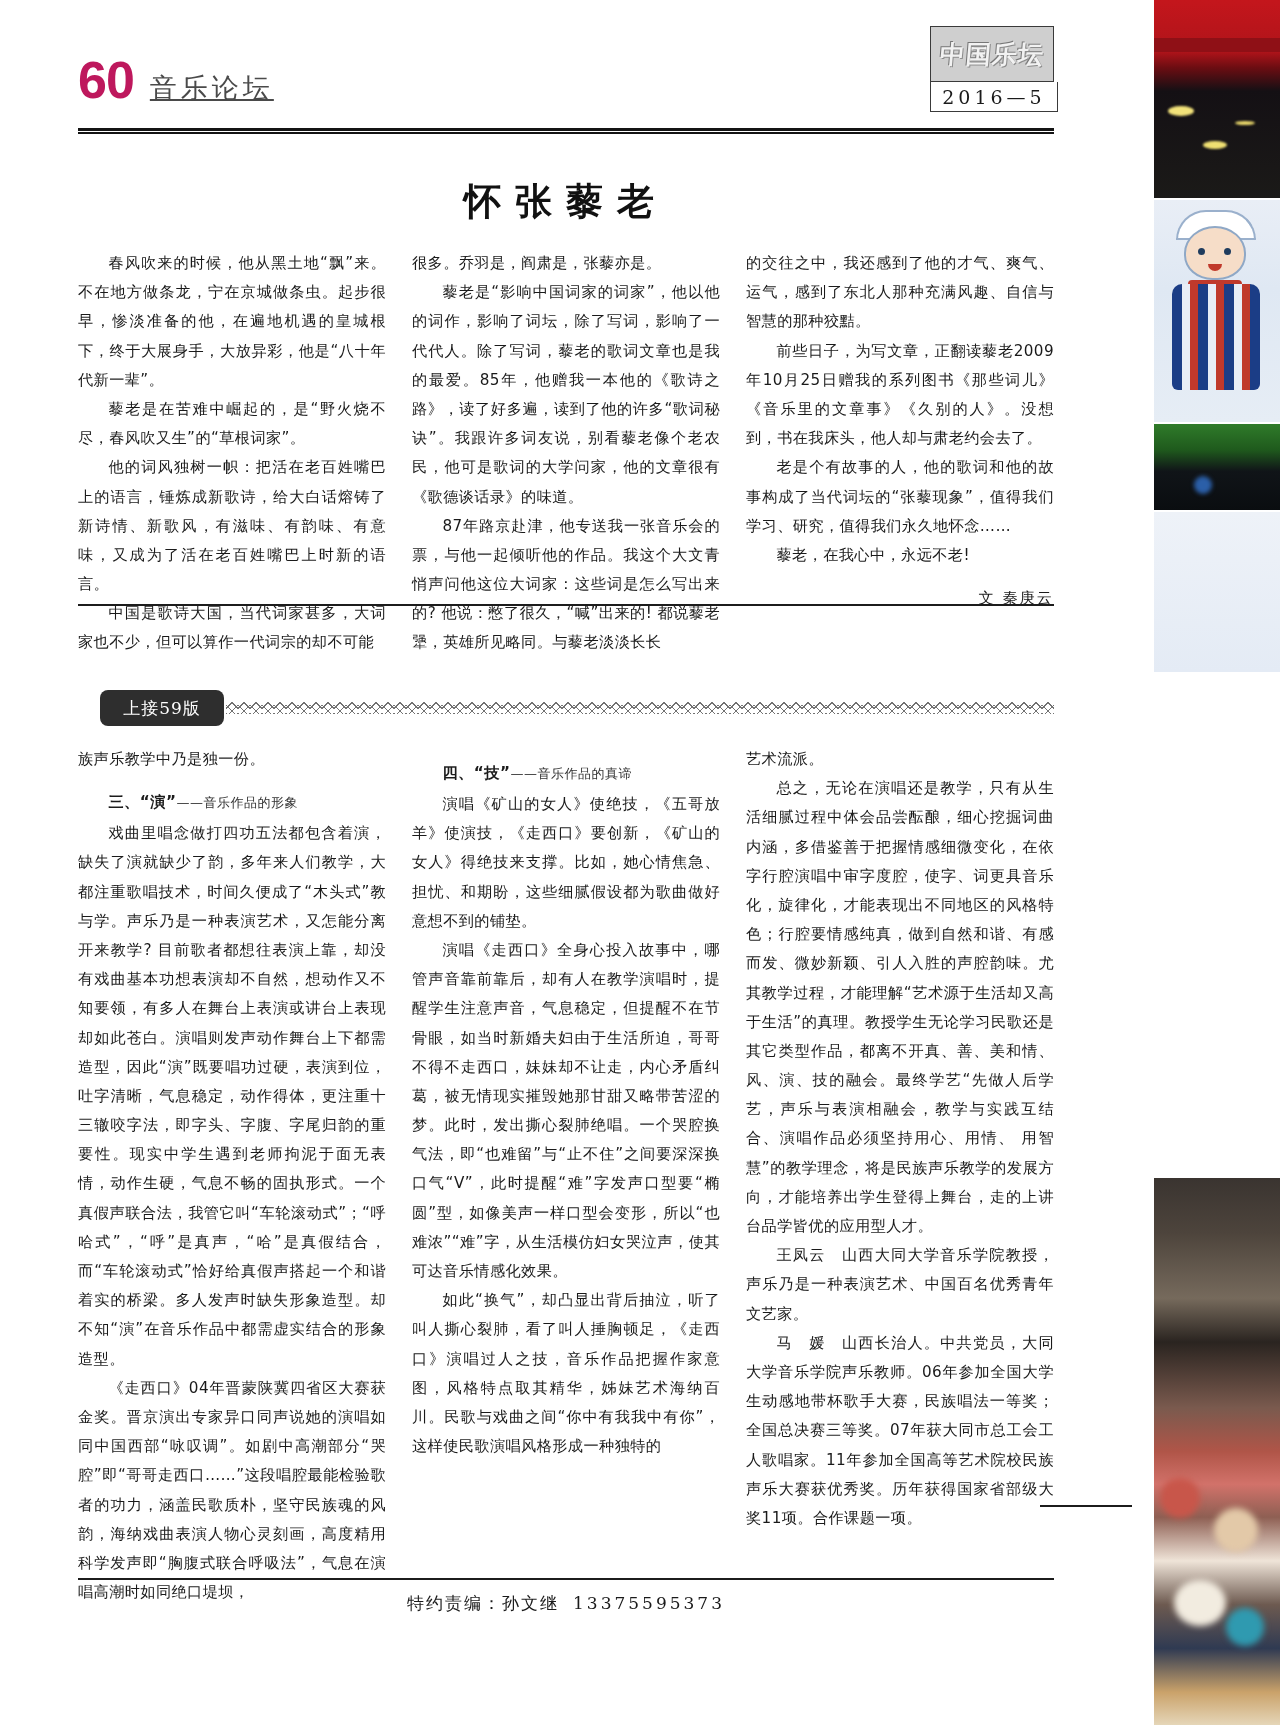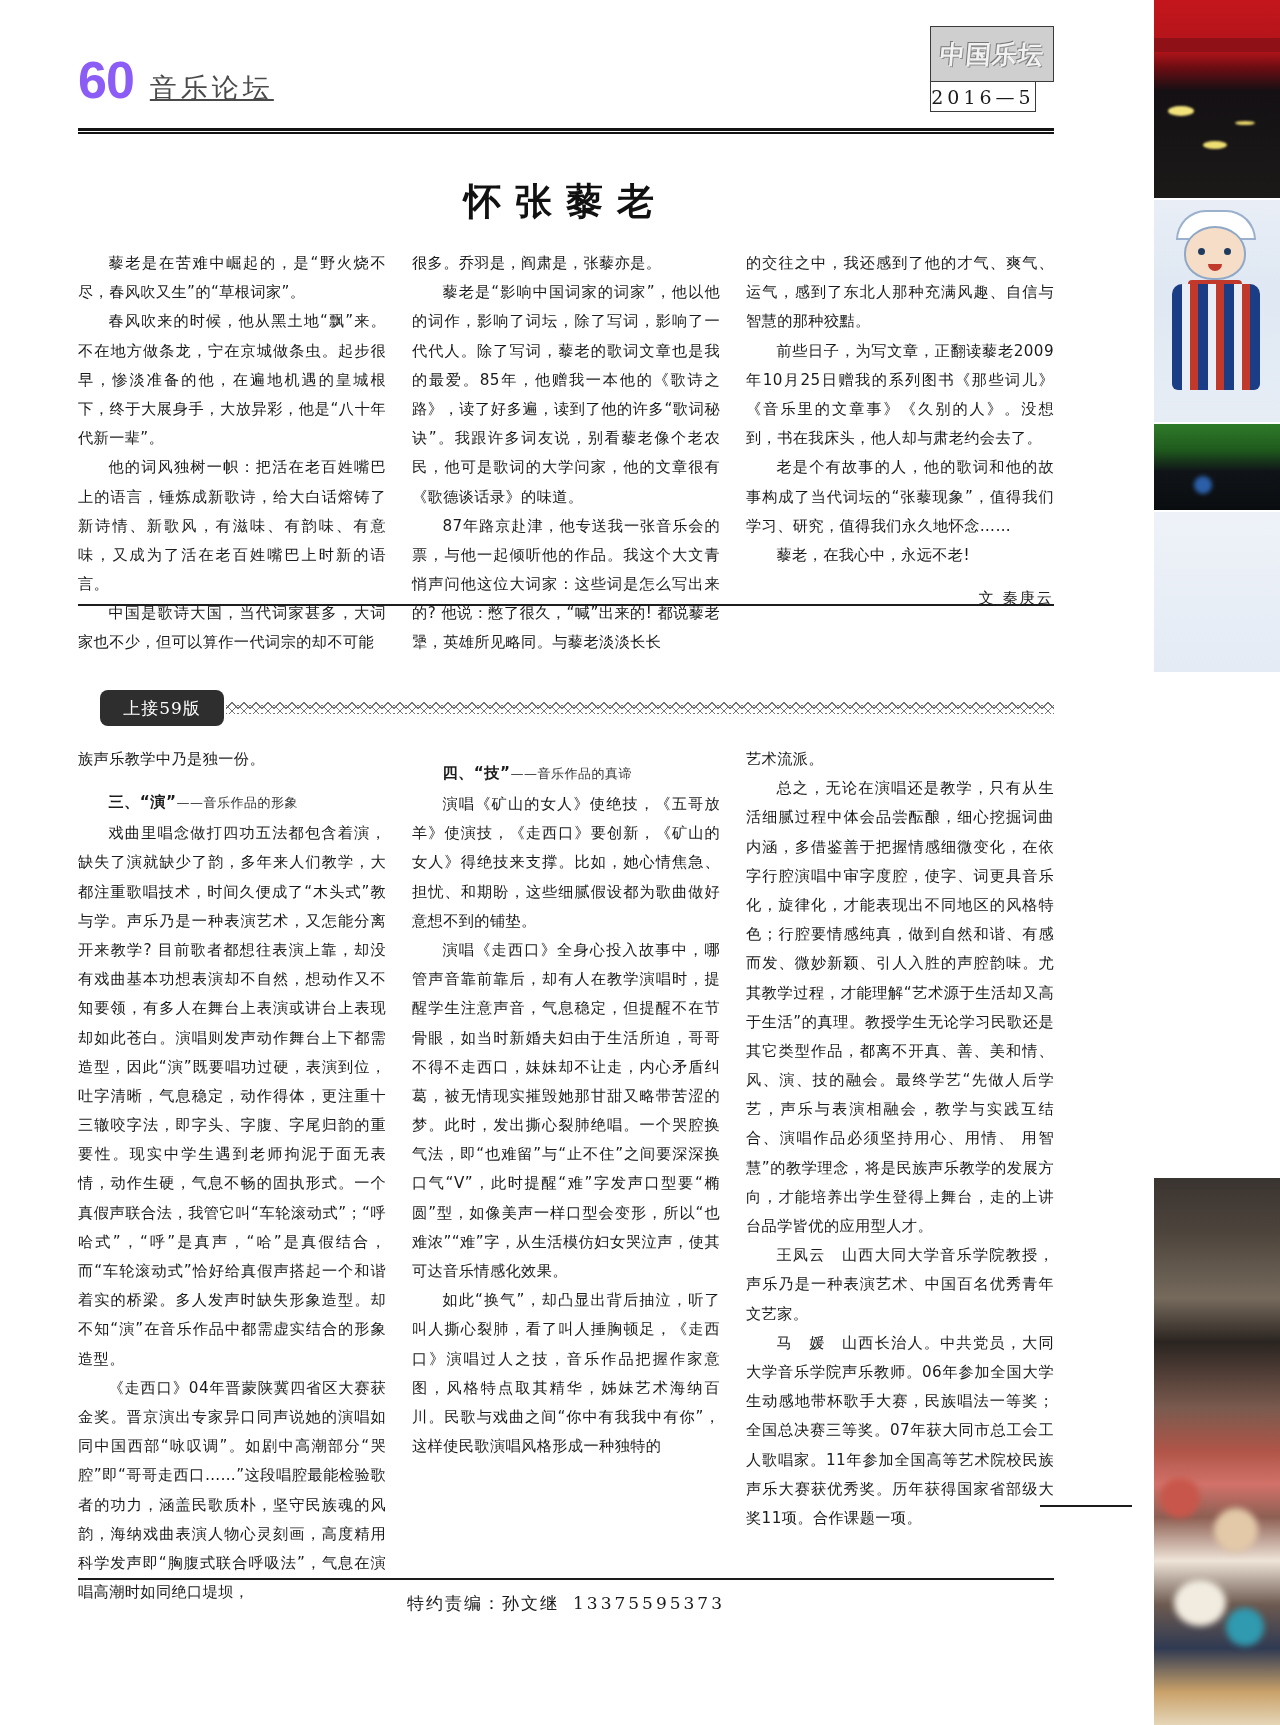--- a/index.html
+++ b/index.html
@@ -60,33 +60,33 @@
   .strip-e .crowd3 { position:absolute; left:20px; top:402px; width:52px; height:46px; border-radius:50%; background:#f2ece0; filter:blur(3px); }
   .strip-e .crowd4 { position:absolute; left:72px; top:430px; width:38px; height:38px; border-radius:50%; background:#2f9ab0; filter:blur(3px); }
 
   
   #page { position: absolute; top:0; left:0; width: 1132px; height: 1725px; }
 
   
   #page-header { position:absolute; left:0; top:0; width:1132px; height:140px; }
   #folio-group { position:absolute; left:78px; top:58px; display:flex; align-items:flex-end; gap:16px; }
   #folio-number { font-family:"Liberation Sans", sans-serif; font-size:52px; font-weight:700;
-    line-height:0.86; letter-spacing:-1px; color:#8b5cf6; }
+    line-height:0.86; letter-spacing:-1px; color:#be185d; }
   #folio-section { font-size:27px; color:#4a4a4a; letter-spacing:4px; line-height:1.1;
     font-family:"DejaVu Sans","Liberation Sans",sans-serif;text-decoration:underline; }
   #header-rule { position:absolute; left:78px; top:128px; width:976px; height:6px;
     border-top:3px solid #141414; border-bottom:2px solid #141414; }
 
   #masthead { position:absolute; right:78px; top:26px; width:124px; }
   #masthead-logo { width:124px; height:56px; background:#cfcfcf; border:1.5px solid #3a3a3a;
     display:flex; align-items:center; justify-content:center; overflow:hidden; }
   #masthead-logo span { font-size:25px; letter-spacing:1px; color:#f2f2f2;
     font-family:"DejaVu Serif","Liberation Serif",serif; font-weight:700;
     text-shadow: 1px 1px 0 #8d8d8d, -1px -1px 0 #777; transform: skewX(-5deg); }
-  #masthead-issue { width:106px; height:30px; border:1.5px solid #3a3a3a; border-top:none;
+  #masthead-issue { width:128px; height:30px; border:1.5px solid #3a3a3a; border-top:none;
     display:flex; align-items:center; justify-content:center; background:#fff;
     font-family:"DejaVu Serif","Liberation Serif",serif; font-size:19px; letter-spacing:4px; color:#1a1a1a; }
 
   
   #article-main { position:absolute; left:78px; top:161px; width:976px; }
   #article-title { text-align:center; font-size:37px; font-weight:700; letter-spacing:14px;
     color:#111; margin:16px 0 22px 0; font-family:"DejaVu Sans","Liberation Sans",sans-serif; }
   .cols3 { display:flex; gap:26px; }
   .col { width:308px; }
   .bodytext p { margin:0; font-size:15.2px; line-height:1.92; text-align:justify;
@@ -159,22 +159,22 @@
         <span>中国乐坛</span>
       </div>
       <div id="masthead-issue">2016—5</div>
     </div>
   </div>
 
   <div id="article-main">
     <div id="article-title">怀张藜老</div>
     <div class="cols3">
       <div class="col bodytext">
+        <p>春风吹来的时候，他从黑土地“飘”来。不在地方做条龙，宁在京城做条虫。起步很早，惨淡准备的他，在遍地机遇的皇城根下，终于大展身手，大放异彩，他是“八十年代新一辈”。</p>
         <p>藜老是在苦难中崛起的，是“野火烧不尽，春风吹又生”的“草根词家”。</p>
-        <p>春风吹来的时候，他从黑土地“飘”来。不在地方做条龙，宁在京城做条虫。起步很早，惨淡准备的他，在遍地机遇的皇城根下，终于大展身手，大放异彩，他是“八十年代新一辈”。</p>
         <p>他的词风独树一帜：把活在老百姓嘴巴上的语言，锤炼成新歌诗，给大白话熔铸了新诗情、新歌风，有滋味、有韵味、有意味，又成为了活在老百姓嘴巴上时新的语言。</p>
         <p>中国是歌诗大国，当代词家甚多，大词家也不少，但可以算作一代词宗的却不可能</p>
       </div>
       <div class="col bodytext">
         <p class="noindent">很多。乔羽是，阎肃是，张藜亦是。</p>
         <p>藜老是“影响中国词家的词家”，他以他的词作，影响了词坛，除了写词，影响了一代代人。除了写词，藜老的歌词文章也是我的最爱。85年，他赠我一本他的《歌诗之路》，读了好多遍，读到了他的许多“歌词秘诀”。我跟许多词友说，别看藜老像个老农民，他可是歌词的大学问家，他的文章很有《歌德谈话录》的味道。</p>
         <p>87年路京赴津，他专送我一张音乐会的票，与他一起倾听他的作品。我这个大文青悄声问他这位大词家：这些词是怎么写出来的? 他说：憋了很久，“喊”出来的! 都说藜老犟，英雄所见略同。与藜老淡淡长长</p>
       </div>
       <div class="col bodytext">
         <p class="noindent">的交往之中，我还感到了他的才气、爽气、运气，感到了东北人那种充满风趣、自信与智慧的那种狡黠。</p>

